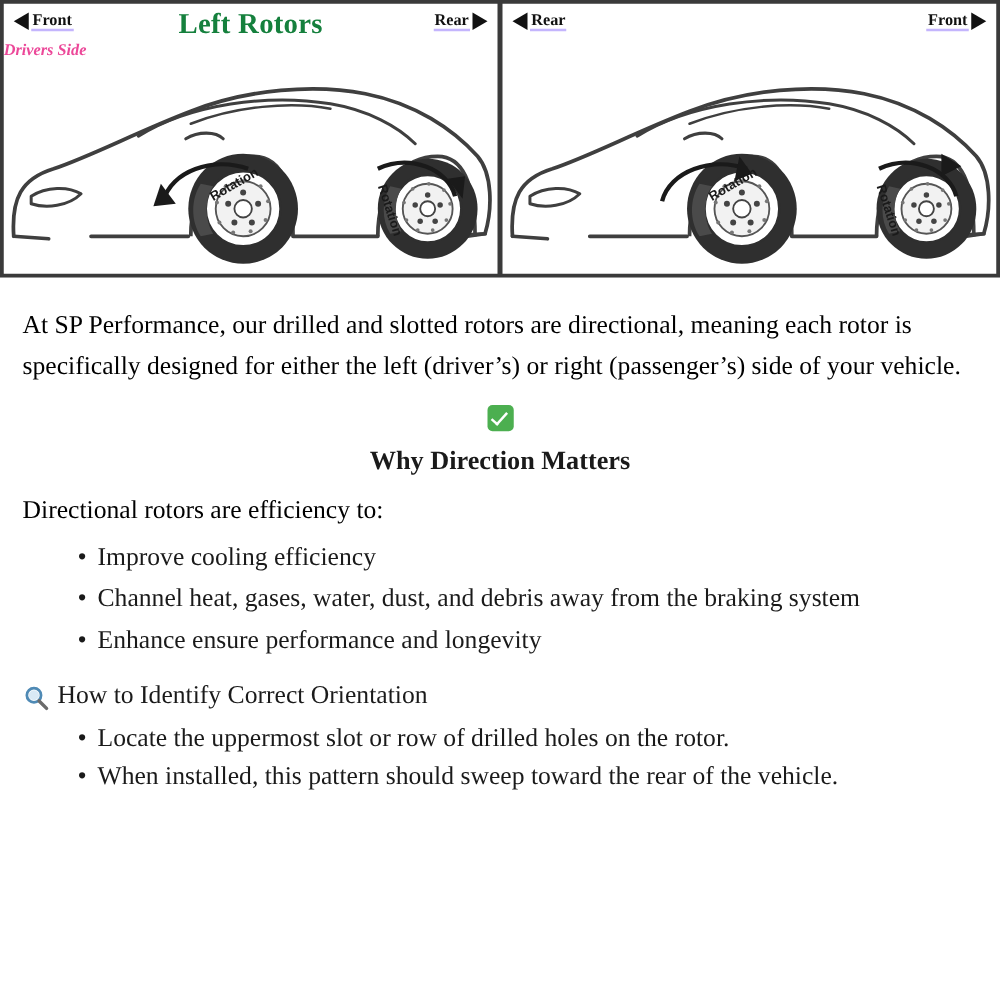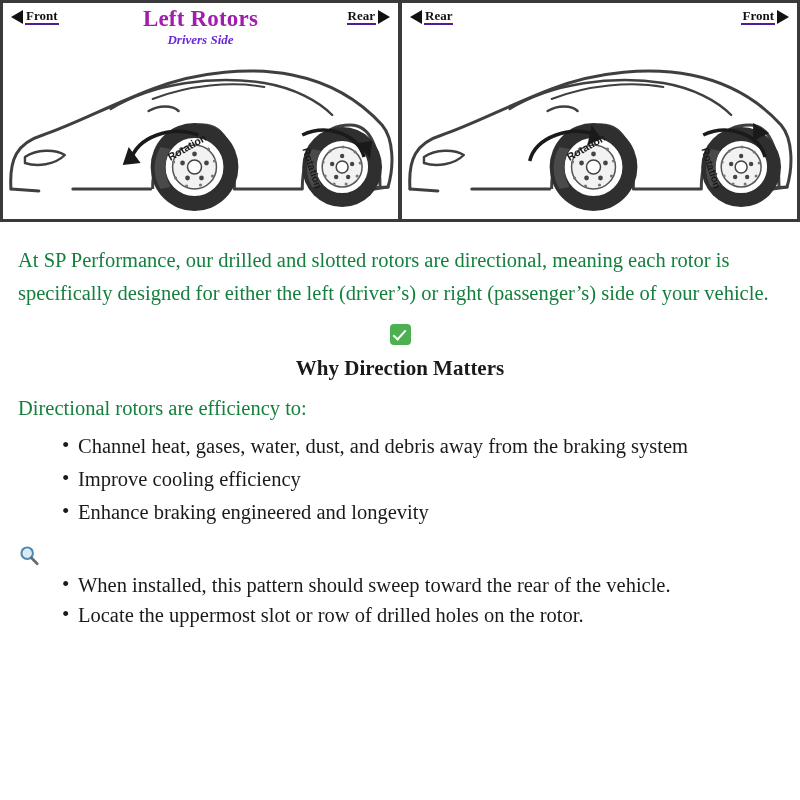--- a/index.html
+++ b/index.html
@@ -45,48 +45,48 @@
   .panel-title {
     position: absolute;
     top: 3px;
     left: 0;
     width: 100%;
     text-align: center;
     font-family: "Liberation Serif", serif;
     font-weight: bold;
     font-size: 23px;
     letter-spacing: 0.2px;
-    color: #a21caf;
+    color: #15803d;
   }
   .panel-sub {
     position: absolute;
     top: 29px;
     left: 0;
     width: 100%;
-    text-align: center;
+    text-align: left;
     font-family: "Liberation Serif", serif;
     font-style: italic;
     font-weight: bold;
     font-size: 13px;
-    color: #6d28d9;
+    color: #ec4899;
   }
 
   .dir-tag {
     position: absolute;
     top: 6px;
     display: flex;
     align-items: center;
     gap: 2px;
     font-family: "Liberation Serif", serif;
     font-weight: bold;
     font-size: 13px;
     color: #111;
   }
   .dir-tag .lbl {
-    border-bottom: 2px solid #4c1d95;
+    border-bottom: 2px solid #c4b5fd;
     line-height: 14px;
     padding: 0 1px;
   }
   .tag-l-front { left: 8px; }
   .tag-l-rear  { right: 8px; }
   .tag-r-rear  { left: 8px; }
   .tag-r-front { right: 8px; }
 
   .arrow-left, .arrow-right {
     width: 0; height: 0;
@@ -107,21 +107,21 @@
 
   
   .content {
     padding: 14px 18px 0 18px;
     box-sizing: border-box;
   }
   p.para {
     margin: 8px 0 14px 0;
     font-size: 20.5px;
     line-height: 33px;
-    color: #15803d;
+    color: #000000;
   }
   h2.heading {
     margin: 12px 0 10px 0;
     font-size: 21px;
     line-height: 28px;
     font-weight: bold;
     display: flex;
     align-items: center;
     gap: 9px;
     flex-direction: column;
@@ -375,34 +375,35 @@
     <p class="para">At SP Performance, our drilled and slotted rotors are directional, meaning each rotor is specifically designed for either the left (driver’s) or right (passenger’s) side of your vehicle.</p>
 
     <h2 class="heading">
       <span class="check-icon"></span>
       <span>Why Direction Matters</span>
     </h2>
 
     <p class="para" style="margin-bottom:6px;">Directional rotors are efficiency to:</p>
 
     <ul class="bullets">
+      <li>Improve cooling efficiency</li>
       <li>Channel heat, gases, water, dust, and debris away from the braking system</li>
-      <li>Improve cooling efficiency</li>
-      <li>Enhance braking engineered and longevity</li>
+      <li>Enhance ensure performance and longevity</li>
     </ul>
 
     <h2 class="heading2">
       <span class="mag-icon">
         <svg viewBox="0 0 24 24" width="22" height="22">
           <circle cx="10" cy="10" r="6.2" fill="none" stroke="#4f8ab5" stroke-width="2.4"></circle>
           <circle cx="10" cy="10" r="4.4" fill="#cfe4f2" opacity="0.8"></circle>
           <line x1="14.5" y1="15" x2="21" y2="21.5" stroke="#6b6b6b" stroke-width="3" stroke-linecap="round"></line>
         </svg>
       </span>
+      <span>How to Identify Correct Orientation</span>
     </h2>
 
     <ul class="bullets tight">
+      <li>Locate the uppermost slot or row of drilled holes on the rotor.</li>
       <li>When installed, this pattern should sweep toward the rear of the vehicle.</li>
-      <li>Locate the uppermost slot or row of drilled holes on the rotor.</li>
     </ul>
 
   </div>
 </div>
 
 </body></html>

